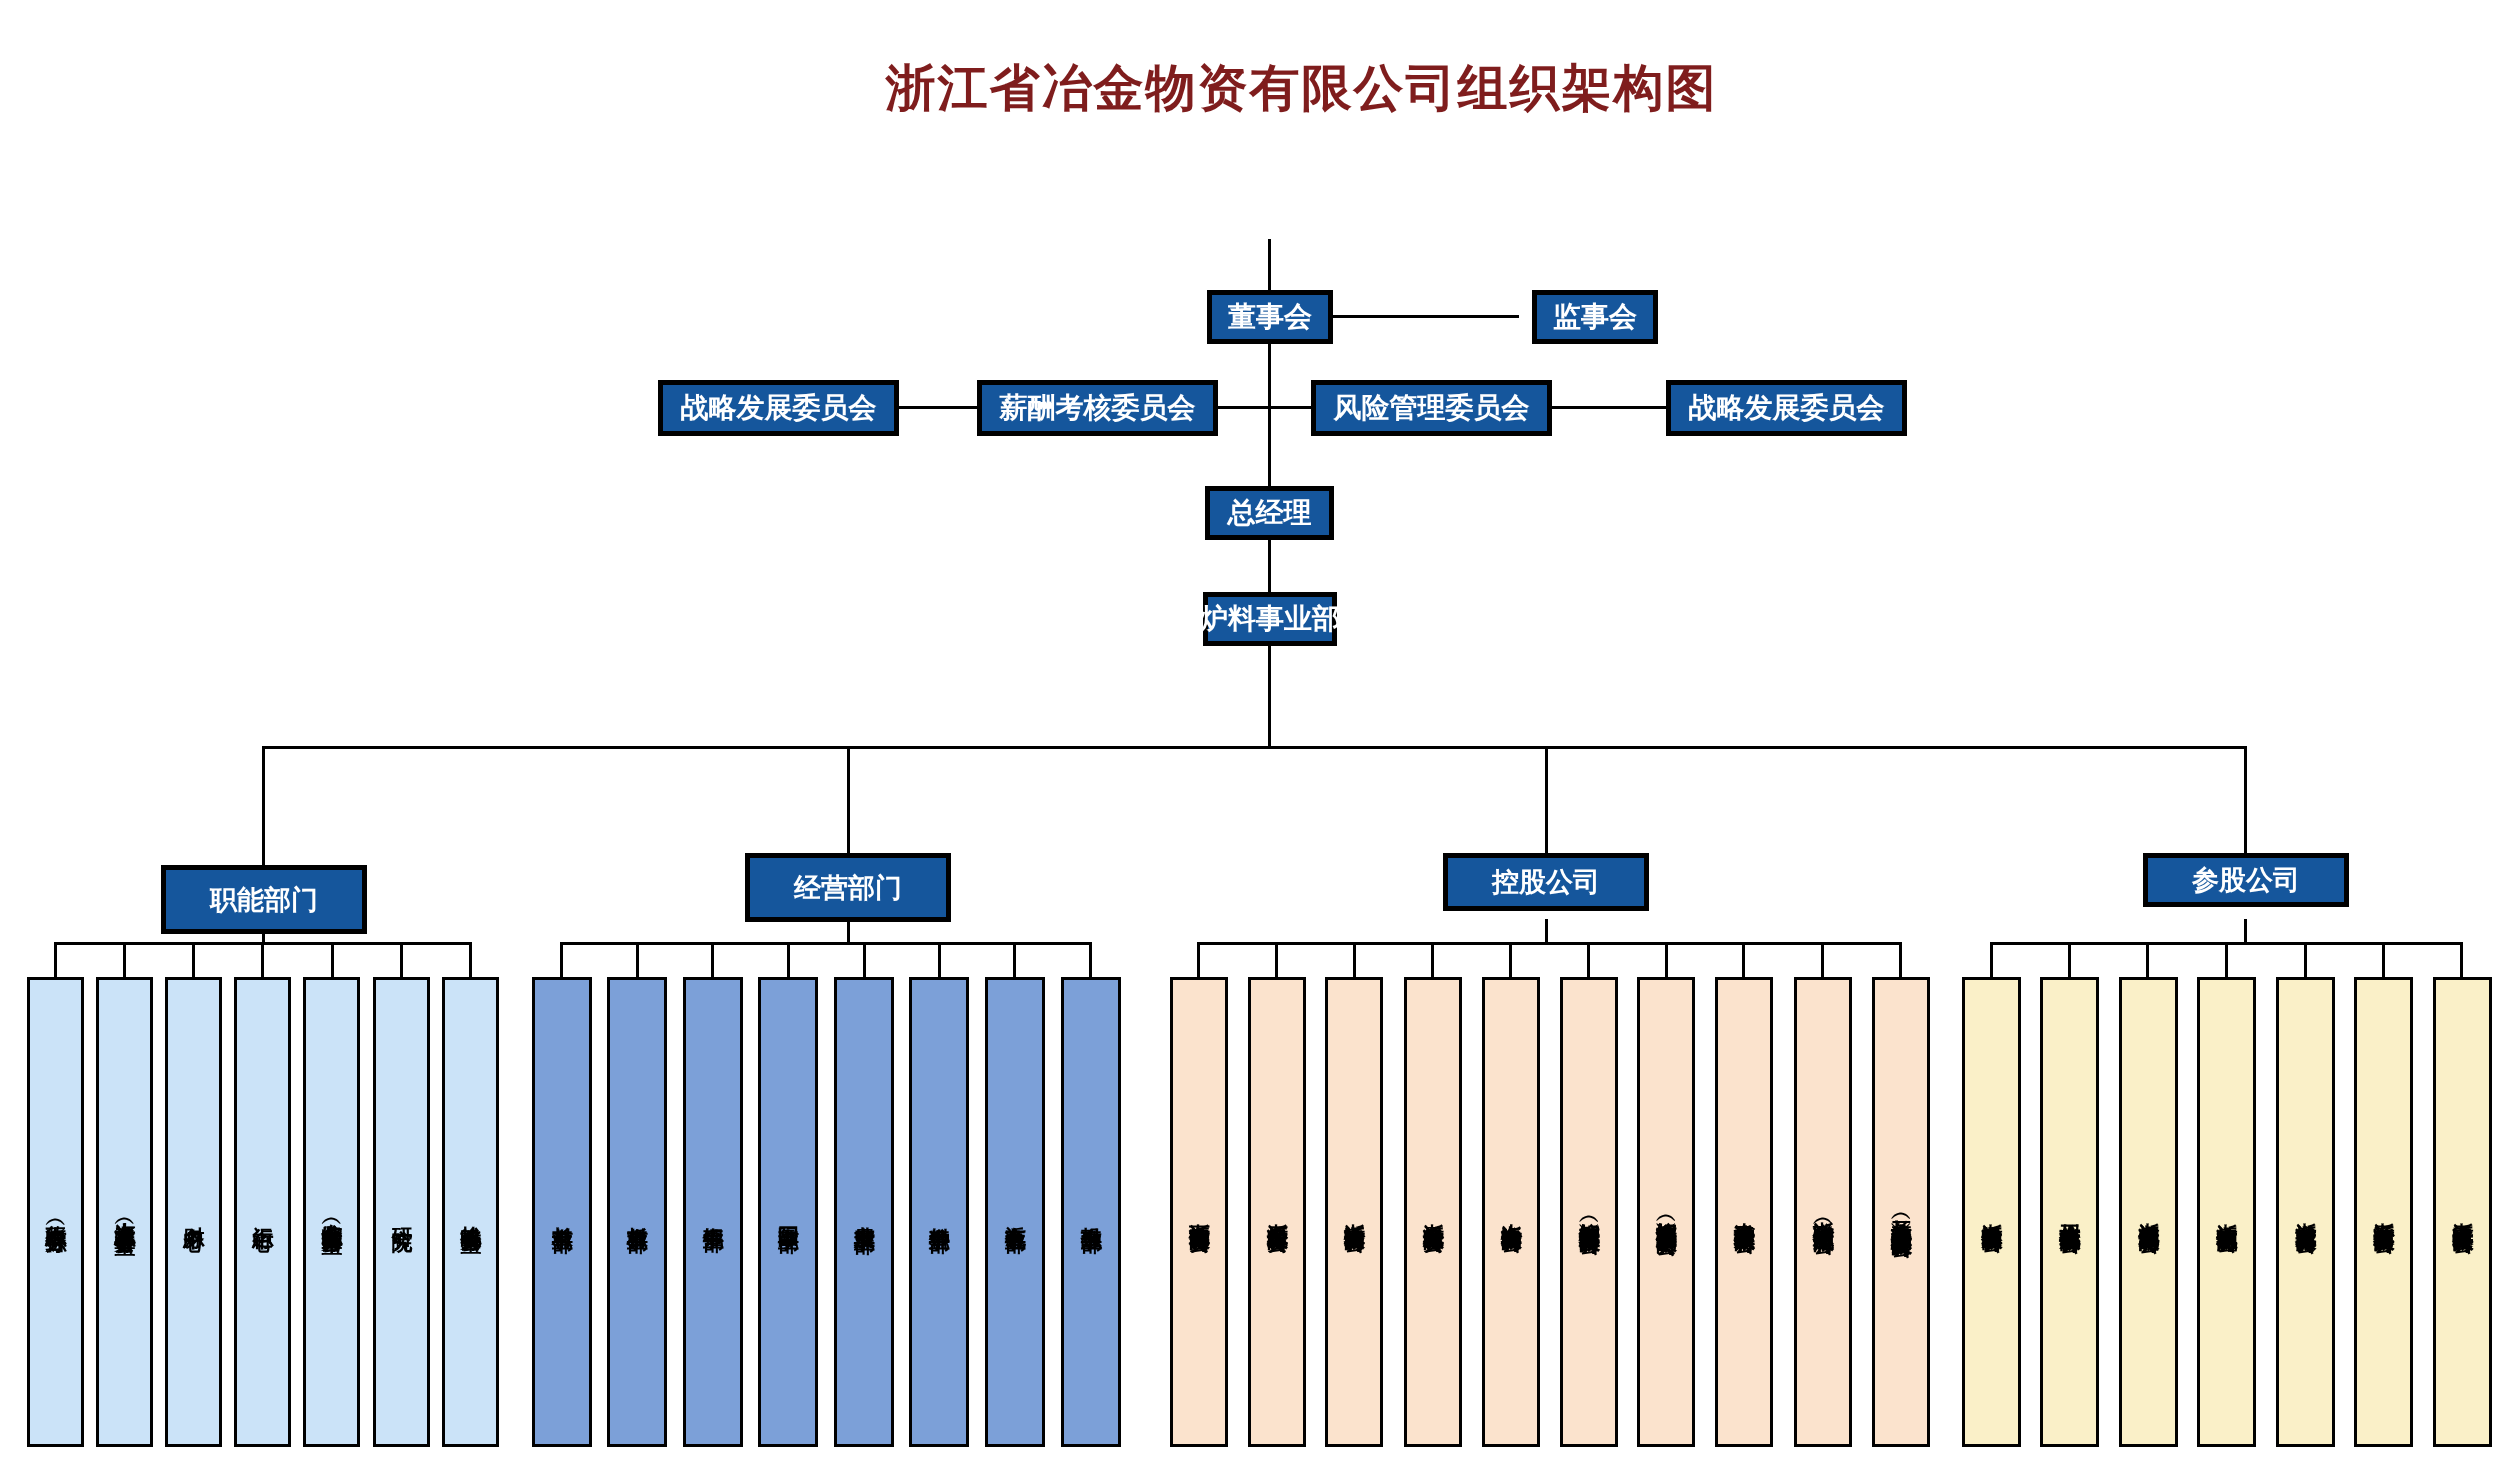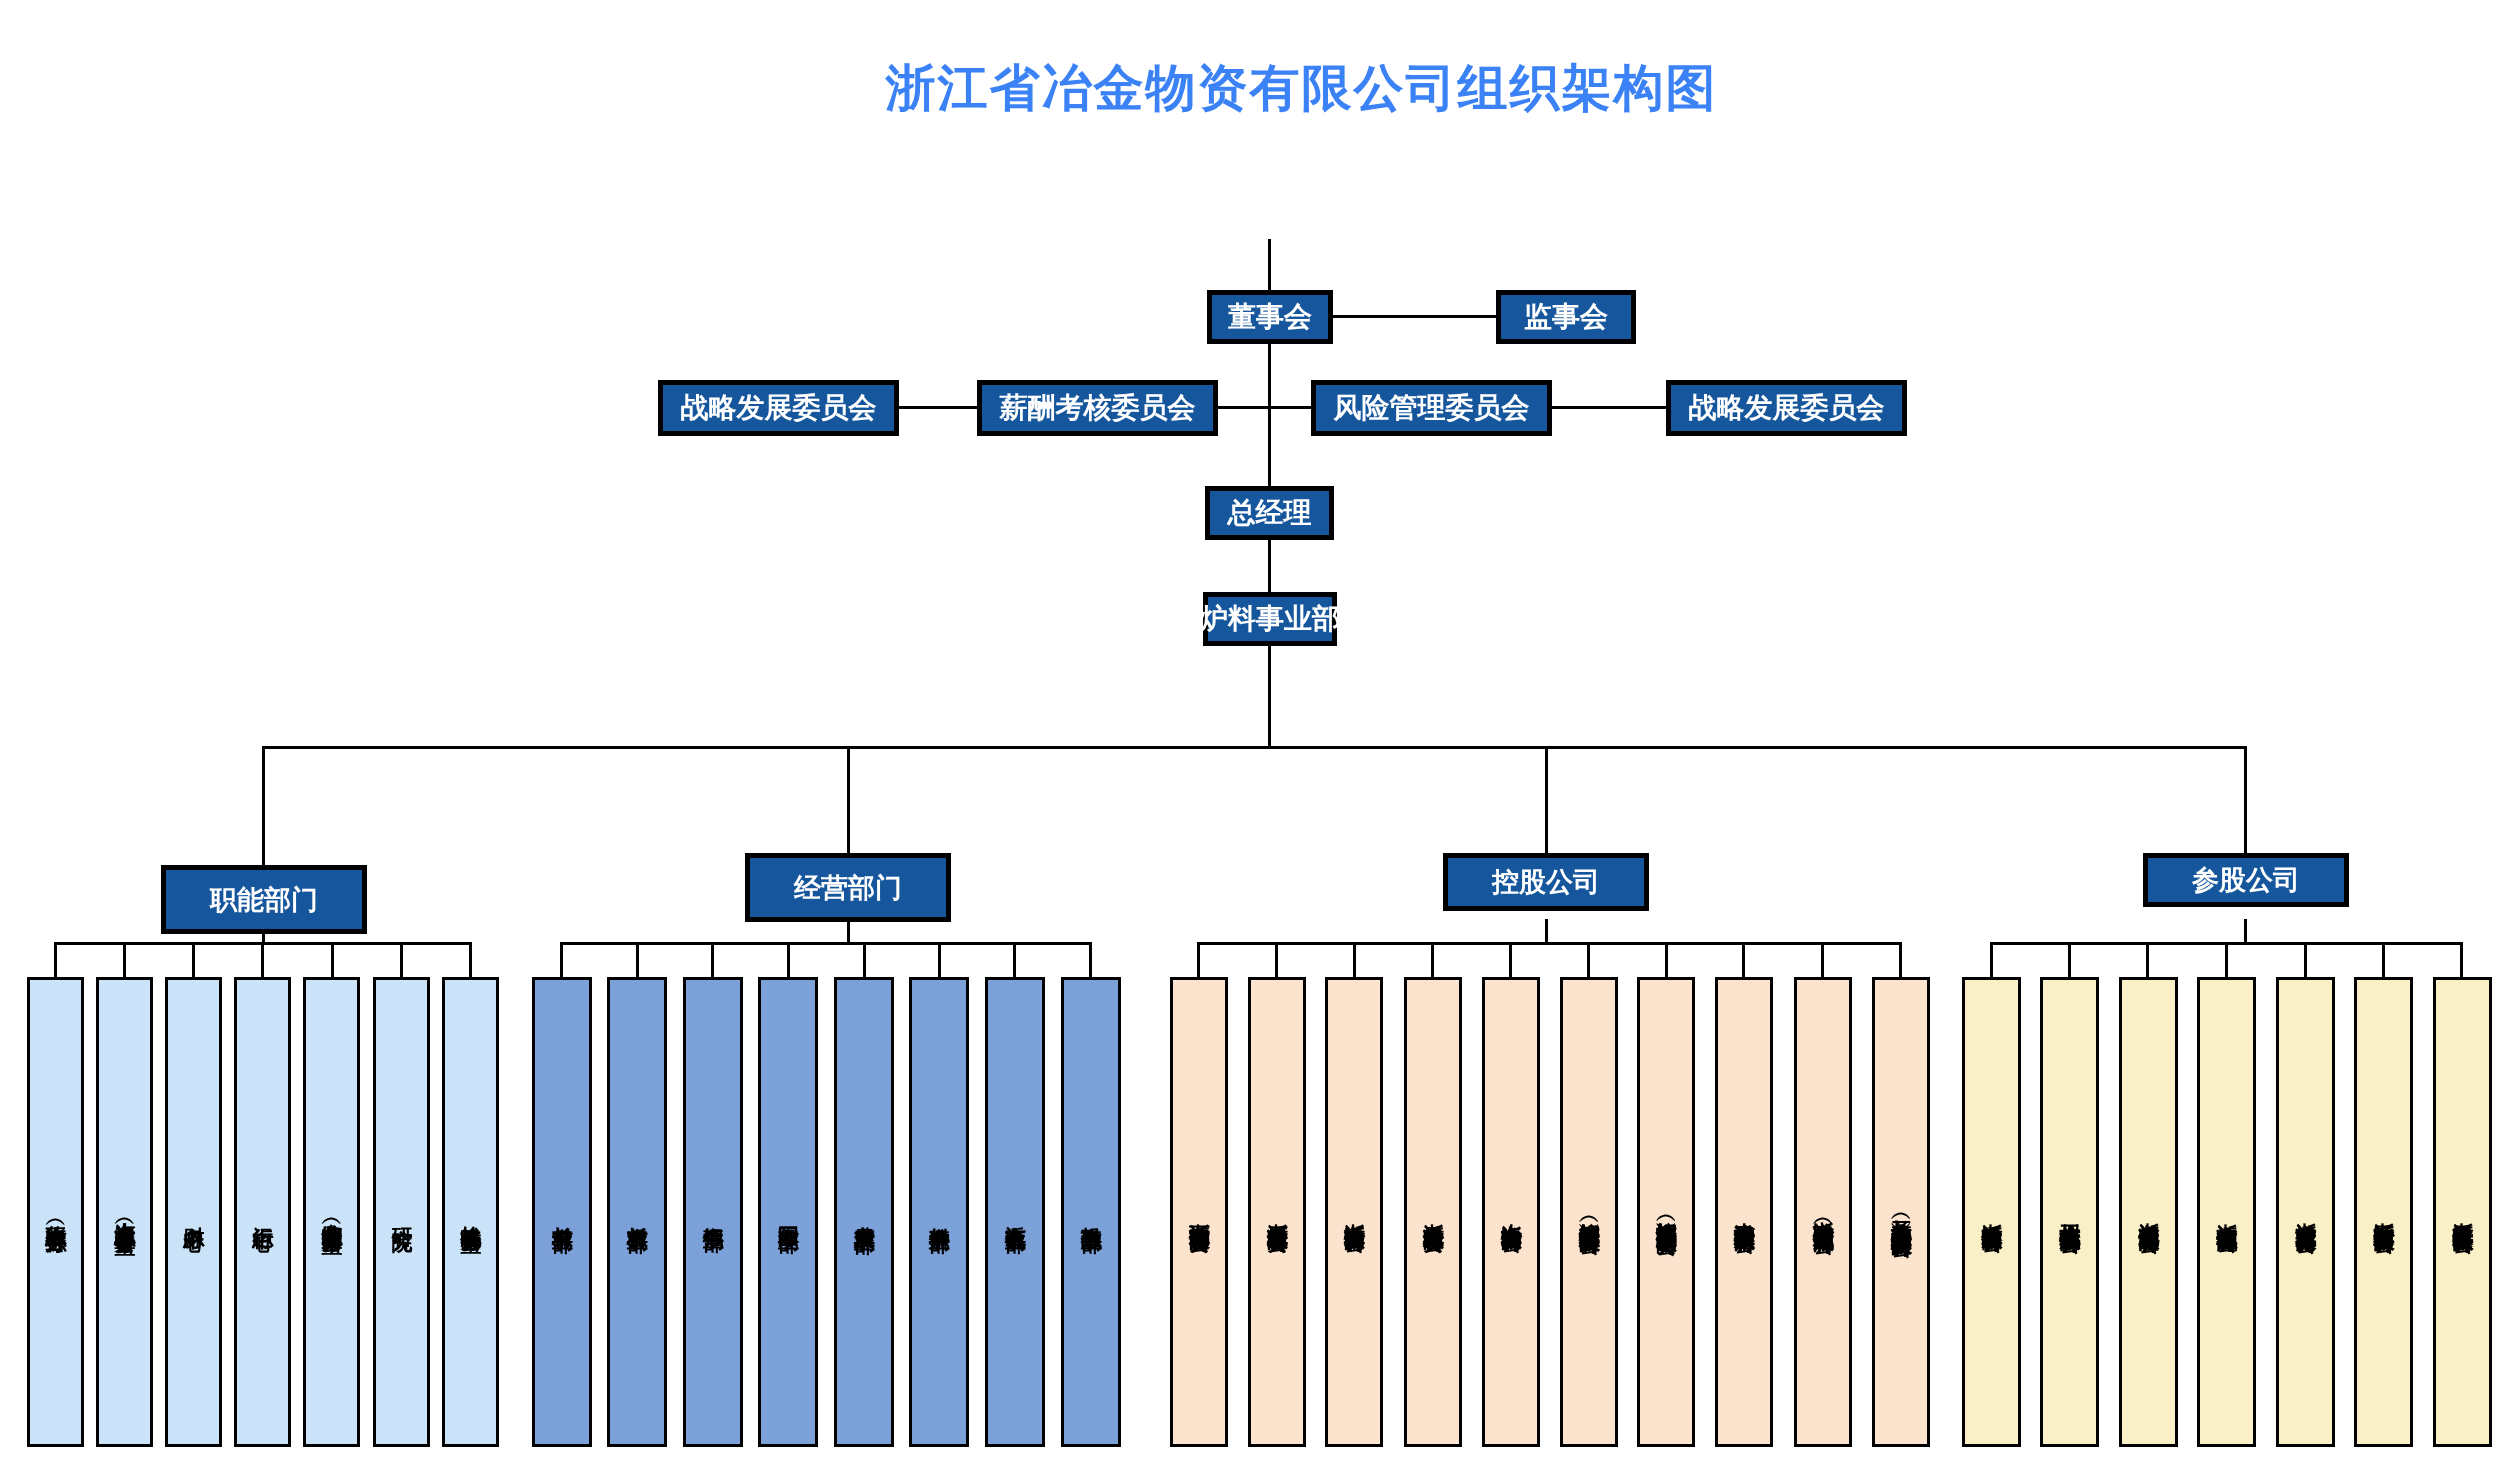--- a/index.html
+++ b/index.html
@@ -3,21 +3,21 @@
 <meta charset="utf-8">
 <style>
   html,body{margin:0;padding:0;background:#fff;}
   .canvas{
     position:relative;width:2512px;height:1472px;background:#ffffff;overflow:hidden;
     font-family:"DejaVu Sans",sans-serif;
   }
   .title{
     position:absolute;left:799px;top:55px;width:1005px;text-align:center;
     font-family:"DejaVu Serif",serif;
-    font-size:50px;font-weight:bold;color:#3b82f6;letter-spacing:2px;
+    font-size:50px;font-weight:bold;color:#7f1d1d;letter-spacing:2px;
   }
   .line{position:absolute;background:#000;}
   .v{width:3px;}
   .h{height:3px;}
   .nbox{
     position:absolute;box-sizing:border-box;background:#15569c;border:5px solid #000;
     display:flex;align-items:center;justify-content:center;
     color:#fff;font-weight:bold;text-align:center;white-space:nowrap;
   }
   .root{font-size:35px;}
@@ -96,21 +96,21 @@
 
   <div class="line v" style="left:1990px;top:942px;height:38px"></div>
   <div class="line v" style="left:2068px;top:942px;height:38px"></div>
   <div class="line v" style="left:2146px;top:942px;height:38px"></div>
   <div class="line v" style="left:2225px;top:942px;height:38px"></div>
   <div class="line v" style="left:2304px;top:942px;height:38px"></div>
   <div class="line v" style="left:2382px;top:942px;height:38px"></div>
   <div class="line v" style="left:2460px;top:942px;height:38px"></div>
 
   <div class="nbox mid" style="left:1207px;top:290px;width:126px;height:54px">董事会</div>
-  <div class="nbox mid" style="left:1496px;top:290px;width:140px;height:54px">监事会</div>
+  <div class="nbox mid" style="left:1532px;top:290px;width:126px;height:54px">监事会</div>
 
   <div class="nbox mid" style="left:658px;top:380px;width:241px;height:56px">战略发展委员会</div>
   <div class="nbox mid" style="left:977px;top:380px;width:241px;height:56px">薪酬考核委员会</div>
   <div class="nbox mid" style="left:1311px;top:380px;width:241px;height:56px">风险管理委员会</div>
   <div class="nbox mid" style="left:1666px;top:380px;width:241px;height:56px">战略发展委员会</div>
 
   <div class="nbox mid" style="left:1205px;top:486px;width:129px;height:54px">总经理</div>
   <div class="nbox mid" style="left:1203px;top:592px;width:134px;height:54px">炉料事业部</div>
 
   <div class="nbox cat" style="left:161px;top:865px;width:206px;height:69px">职能部门</div>

